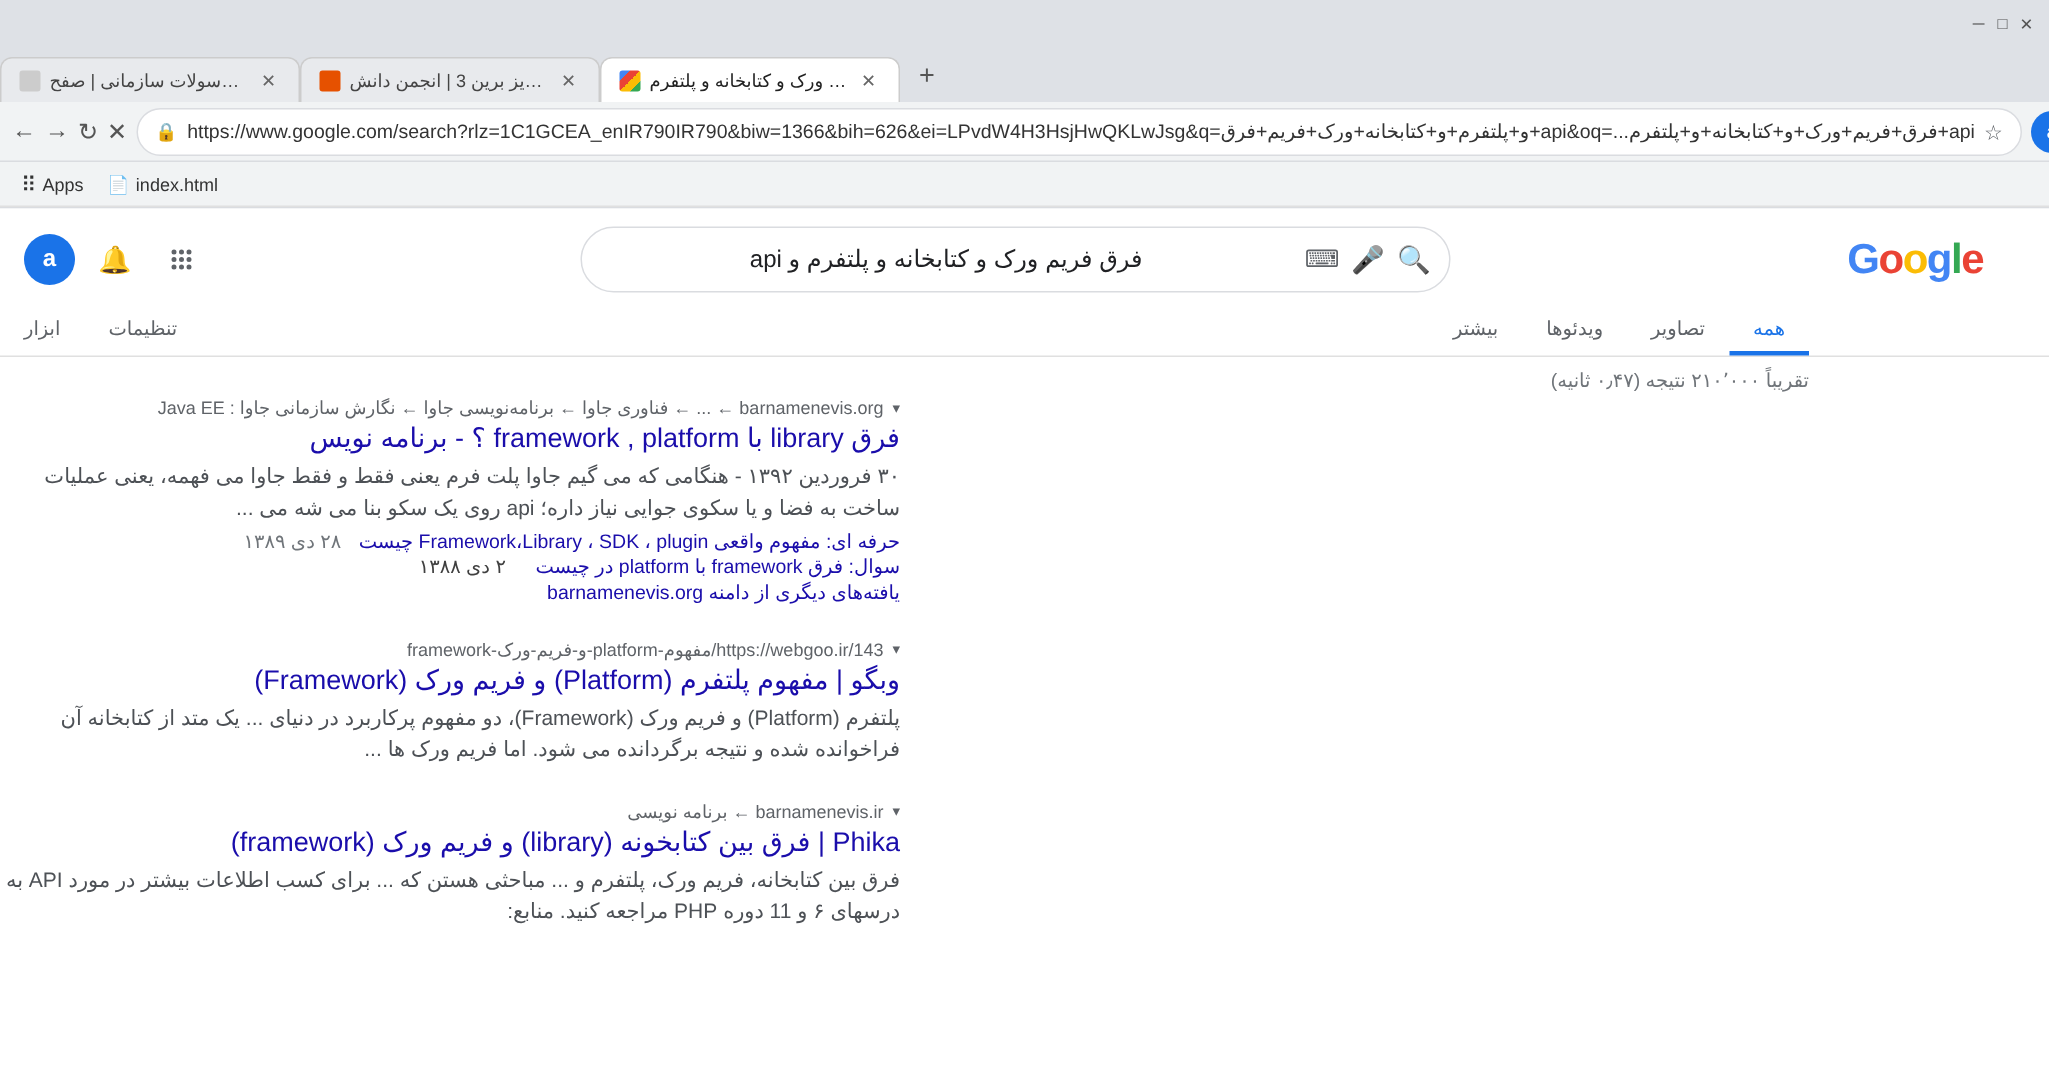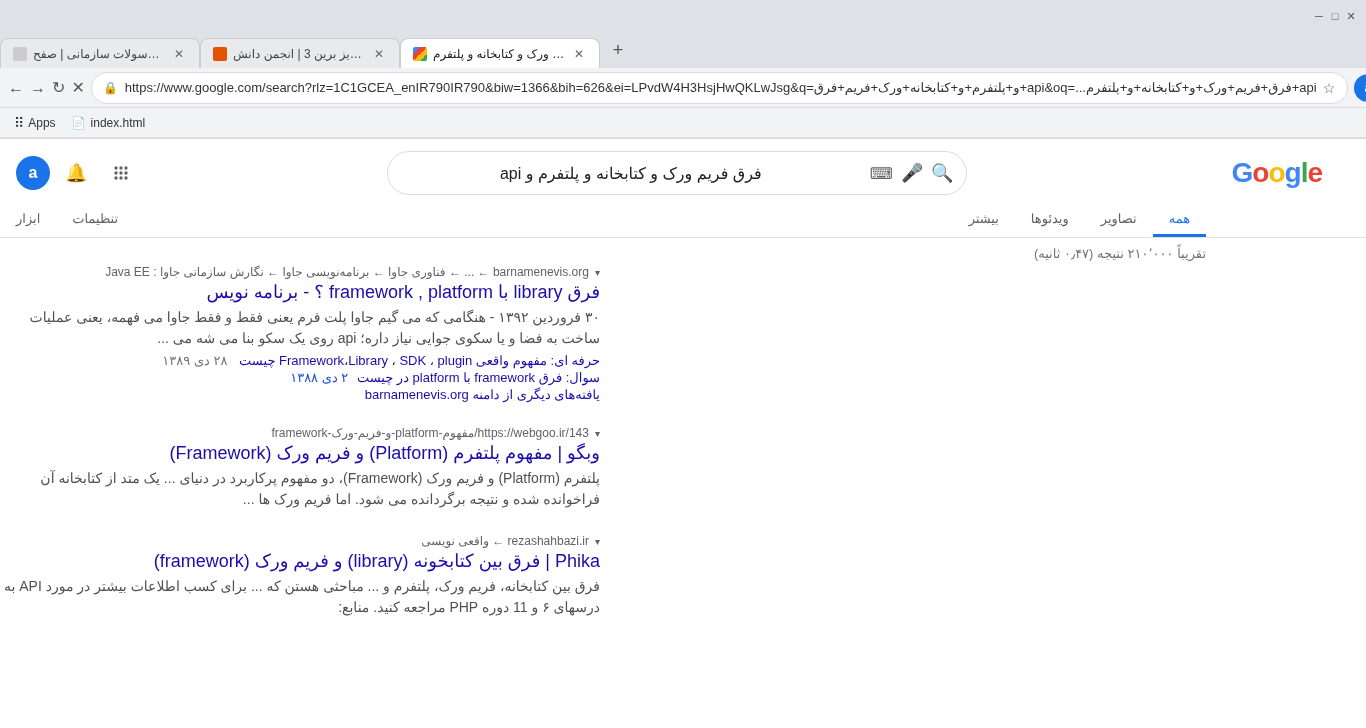--- a/index.html
+++ b/index.html
@@ -435,40 +435,40 @@
       </div>
       <div class="result-title">فرق library با framework , platform ؟ - برنامه نویس</div>
       <div class="result-snippet">۳۰ فروردین ۱۳۹۲ - هنگامی که می گیم جاوا پلت فرم یعنی فقط و فقط جاوا می فهمه، یعنی عملیات ساخت به فضا و یا سکوی جوایی نیاز داره؛ api روی یک سکو بنا می شه می ...</div>
       <div class="result-sub-links">
         <div class="result-sub-link">
           <a>حرفه ای: مفهوم واقعی Framework،Library ، SDK ، plugin چیست</a>
           <span style="color:#70757a; margin-right:8px;">۲۸ دی ۱۳۸۹</span>
         </div>
         <div class="result-sub-link">
           <a>سوال: فرق framework با platform در چیست</a>
-          <span style="color:#1d4ed8; margin-right:5px;">۲ دی ۱۳۸۸</span>
+          <span style="color:#404040; margin-right:16px;">۲ دی ۱۳۸۸</span>
         </div>
         <div class="result-sub-link">
           <a>یافته‌های دیگری از دامنه barnamenevis.org</a>
         </div>
       </div>
     </div>
 
     <div class="result-item">
       <div class="result-url-line">
         <span class="result-dropdown">▾</span>
         <span class="result-url">https://webgoo.ir/143/مفهوم-platform-و-فریم-ورک-framework</span>
       </div>
       <div class="result-title">وبگو | مفهوم پلتفرم (Platform) و فریم ورک (Framework)</div>
       <div class="result-snippet">پلتفرم (Platform) و فریم ورک (Framework)، دو مفهوم پرکاربرد در دنیای ... یک متد از کتابخانه آن فراخوانده شده و نتیجه برگردانده می شود. اما فریم ورک ها ...</div>
     </div>
 
     <div class="result-item">
       <div class="result-url-line">
         <span class="result-dropdown">▾</span>
-        <span class="result-url">rezashahbazi.ir ← واقعی نویسی</span>
+        <span class="result-url">barnamenevis.ir ← برنامه نویسی</span>
       </div>
       <div class="result-title">Phika | فرق بین کتابخونه (library) و فریم ورک (framework)</div>
       <div class="result-snippet">فرق بین کتابخانه، فریم ورک، پلتفرم و ... مباحثی هستن که ... برای کسب اطلاعات بیشتر در مورد API به درسهای ۶ و 11 دوره PHP مراجعه کنید. منابع:</div>
     </div>
 
   </div>
 </div>
 
 </body></html>

